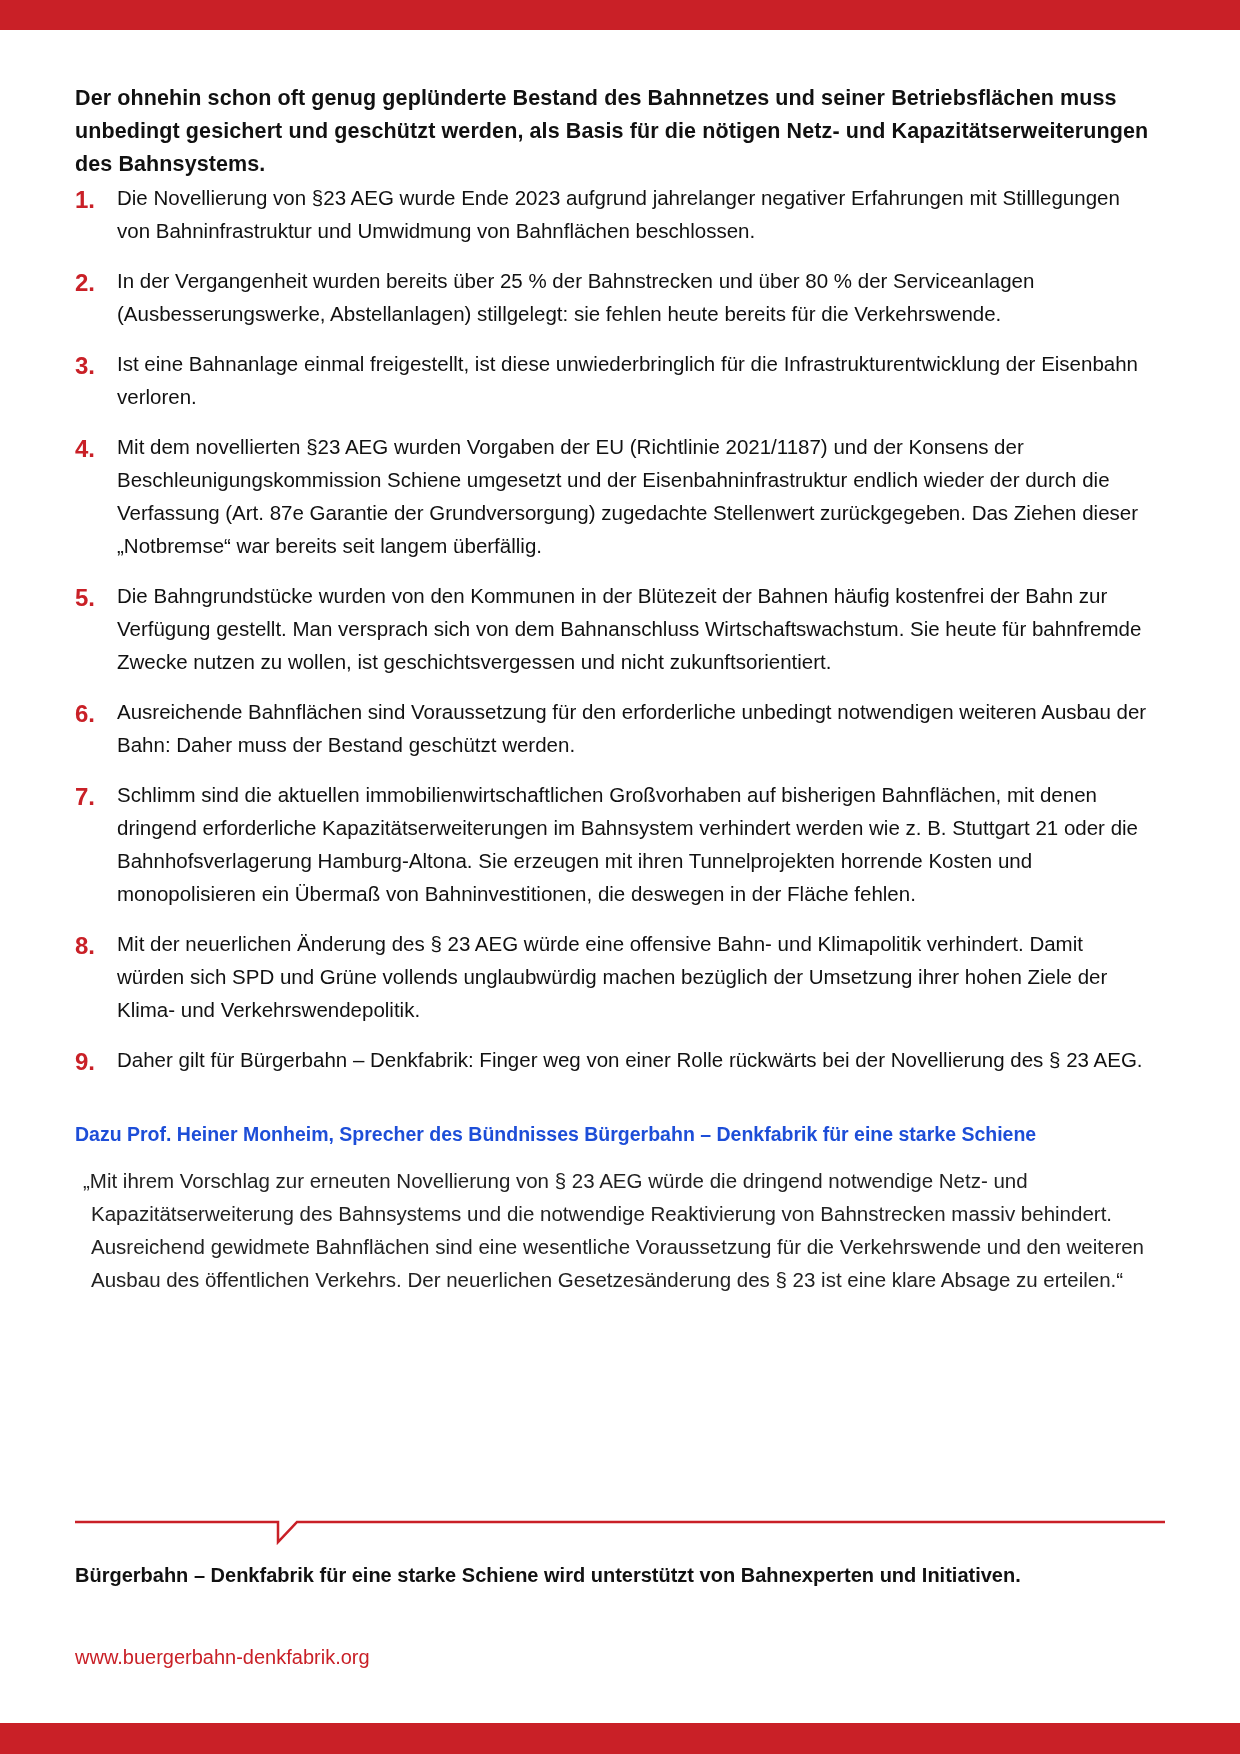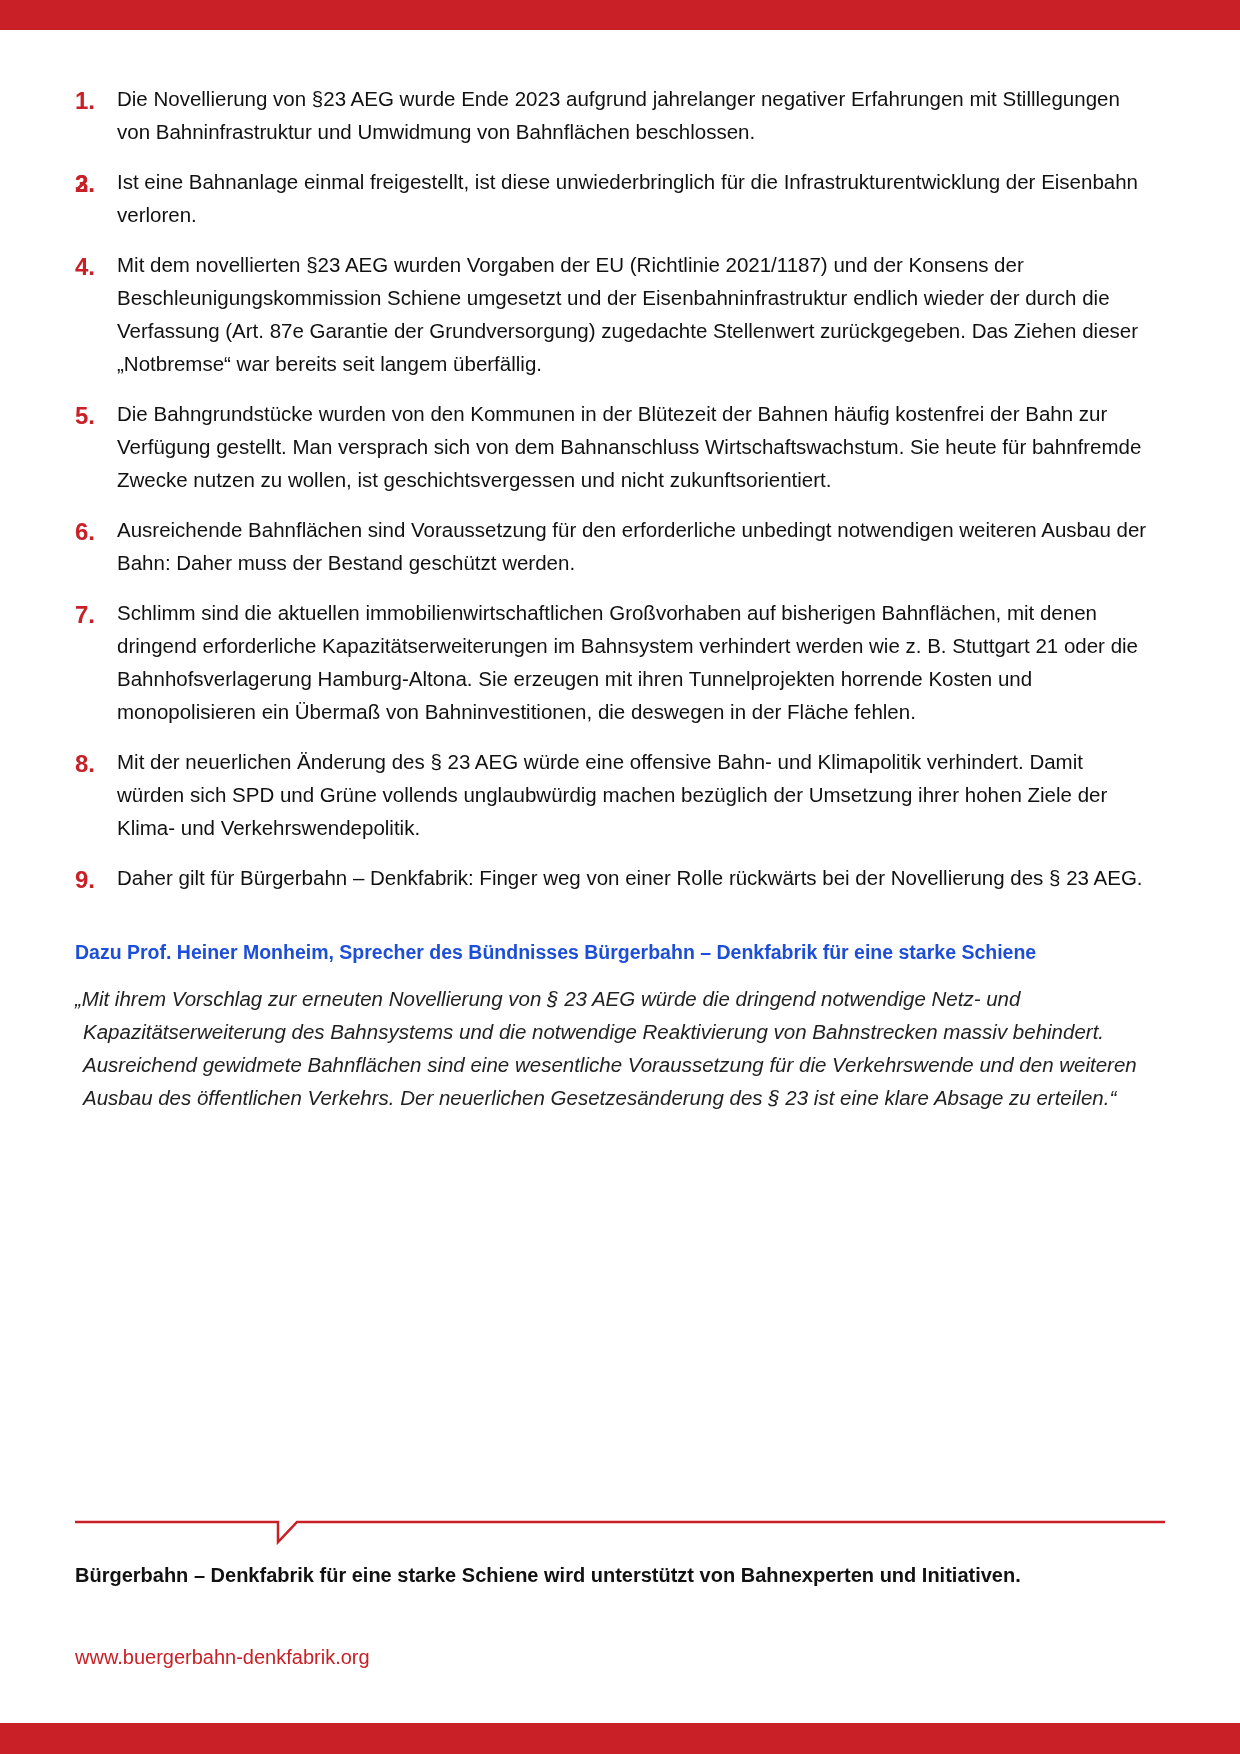--- a/index.html
+++ b/index.html
@@ -22,36 +22,37 @@
   }
   ol.points { list-style: none; margin: 0; padding: 0; }
   ol.points li { position: relative; padding-left: 42px; font-size: 20.5px; line-height: 33px; margin-bottom: 17px; }
   ol.points li .num {
     position: absolute; left: 0; top: 2px; color: #c92027; font-weight: bold; font-size: 24px;
   }
   .quote-head {
     color: #1d4ed8; font-weight: bold; font-size: 19.5px; line-height: 28px; margin: 44px 0 16px 0;
   }
   .quote {
-    font-style: italic; font-size: 20.5px; line-height: 33px; color: #222222; margin: 0;
+    font-size: 20.5px; line-height: 33px; color: #222222; margin: 8px;
     padding-left: 8px; text-indent: -8px; width: 1060px;
   }
   .divider { position: absolute; left: 75px; top: 1514px; width: 1090px; height: 34px; }
   .footer-line { position: absolute; left: 75px; top: 1560px; font-weight: bold; font-size: 20px; line-height: 30px; }
   .footer-url { position: absolute; left: 75px; top: 1642px; color: #c92027; font-size: 20px; line-height: 30px; text-decoration: none; }
 </style>
 </head>
 <body>
 
 <div class="bar top"></div>
 
 <div class="content">
+  <p class="intro">Der ohnehin schon oft genug geplünderte Bestand des Bahnnetzes und seiner Betriebsflächen muss unbedingt gesichert und geschützt werden, als Basis für die nötigen Netz- und Kapazitätserweiterungen des Bahnsystems.</p>
   <ol class="points">
     <li><span class="num">1.</span><span>Die Novellierung von §23 AEG wurde Ende 2023 aufgrund jahrelanger negativer Erfahrungen mit Stilllegungen von Bahninfrastruktur und Umwidmung von Bahnflächen beschlossen.</span></li>
-    <li><span class="num">2.</span></li>
+    <li><span class="num">2.</span><span>In der Vergangenheit wurden bereits über 25 % der Bahnstrecken und über 80 % der Serviceanlagen (Ausbesserungswerke, Abstellanlagen) stillgelegt: sie fehlen heute bereits für die Verkehrswende.</span></li>
     <li><span class="num">3.</span><span>Ist eine Bahnanlage einmal freigestellt, ist diese unwiederbringlich für die Infrastrukturentwicklung der Eisenbahn verloren.</span></li>
     <li><span class="num">4.</span><span>Mit dem novellierten §23 AEG wurden Vorgaben der EU (Richtlinie 2021/1187) und der Konsens der Beschleunigungskommission Schiene umgesetzt und der Eisenbahninfrastruktur endlich wieder der durch die Verfassung (Art. 87e Garantie der Grundversorgung) zugedachte Stellenwert zurückgegeben. Das Ziehen dieser „Notbremse“ war bereits seit langem überfällig.</span></li>
     <li><span class="num">5.</span><span>Die Bahngrundstücke wurden von den Kommunen in der Blütezeit der Bahnen häufig kostenfrei der Bahn zur Verfügung gestellt. Man versprach sich von dem Bahnanschluss Wirtschaftswachstum. Sie heute für bahnfremde Zwecke nutzen zu wollen, ist geschichtsvergessen und nicht zukunftsorientiert.</span></li>
     <li><span class="num">6.</span><span>Ausreichende Bahnflächen sind Voraussetzung für den erforderliche unbedingt notwendigen weiteren Ausbau der Bahn: Daher muss der Bestand geschützt werden.</span></li>
     <li><span class="num">7.</span><span>Schlimm sind die aktuellen immobilienwirtschaftlichen Großvorhaben auf bisherigen Bahnflächen, mit denen dringend erforderliche Kapazitätserweiterungen im Bahnsystem verhindert werden wie z. B. Stuttgart 21 oder die Bahnhofsverlagerung Hamburg-Altona. Sie erzeugen mit ihren Tunnelprojekten horrende Kosten und monopolisieren ein Übermaß von Bahninvestitionen, die deswegen in der Fläche fehlen.</span></li>
     <li><span class="num">8.</span><span>Mit der neuerlichen Änderung des § 23 AEG würde eine offensive Bahn- und Klimapolitik verhindert. Damit würden sich SPD und Grüne vollends unglaubwürdig machen bezüglich der Umsetzung ihrer hohen Ziele der Klima- und Verkehrswendepolitik.</span></li>
     <li><span class="num">9.</span><span>Daher gilt für Bürgerbahn – Denkfabrik: Finger weg von einer Rolle rückwärts bei der Novellierung des § 23 AEG.</span></li>
   </ol>
   <div class="quote-head">Dazu Prof. Heiner Monheim, Sprecher des Bündnisses Bürgerbahn – Denkfabrik für eine starke Schiene</div>
   <p class="quote">„Mit ihrem Vorschlag zur erneuten Novellierung von § 23 AEG würde die dringend notwendige Netz- und Kapazitätserweiterung des Bahnsystems und die notwendige Reaktivierung von Bahnstrecken massiv behindert. Ausreichend gewidmete Bahnflächen sind eine wesentliche Voraussetzung für die Verkehrswende und den weiteren Ausbau des öffentlichen Verkehrs. Der neuerlichen Gesetzesänderung des § 23 ist eine klare Absage zu erteilen.“</p>

